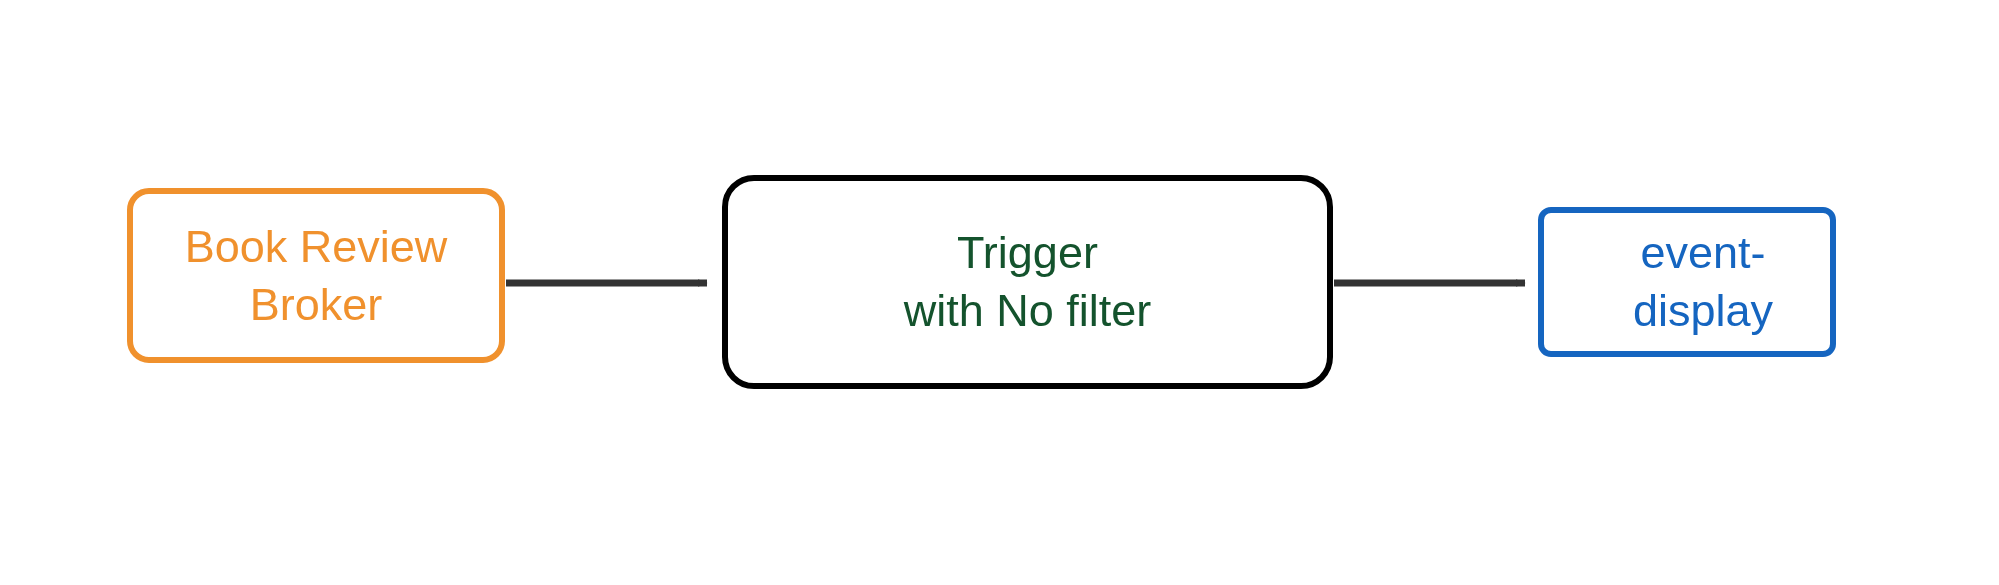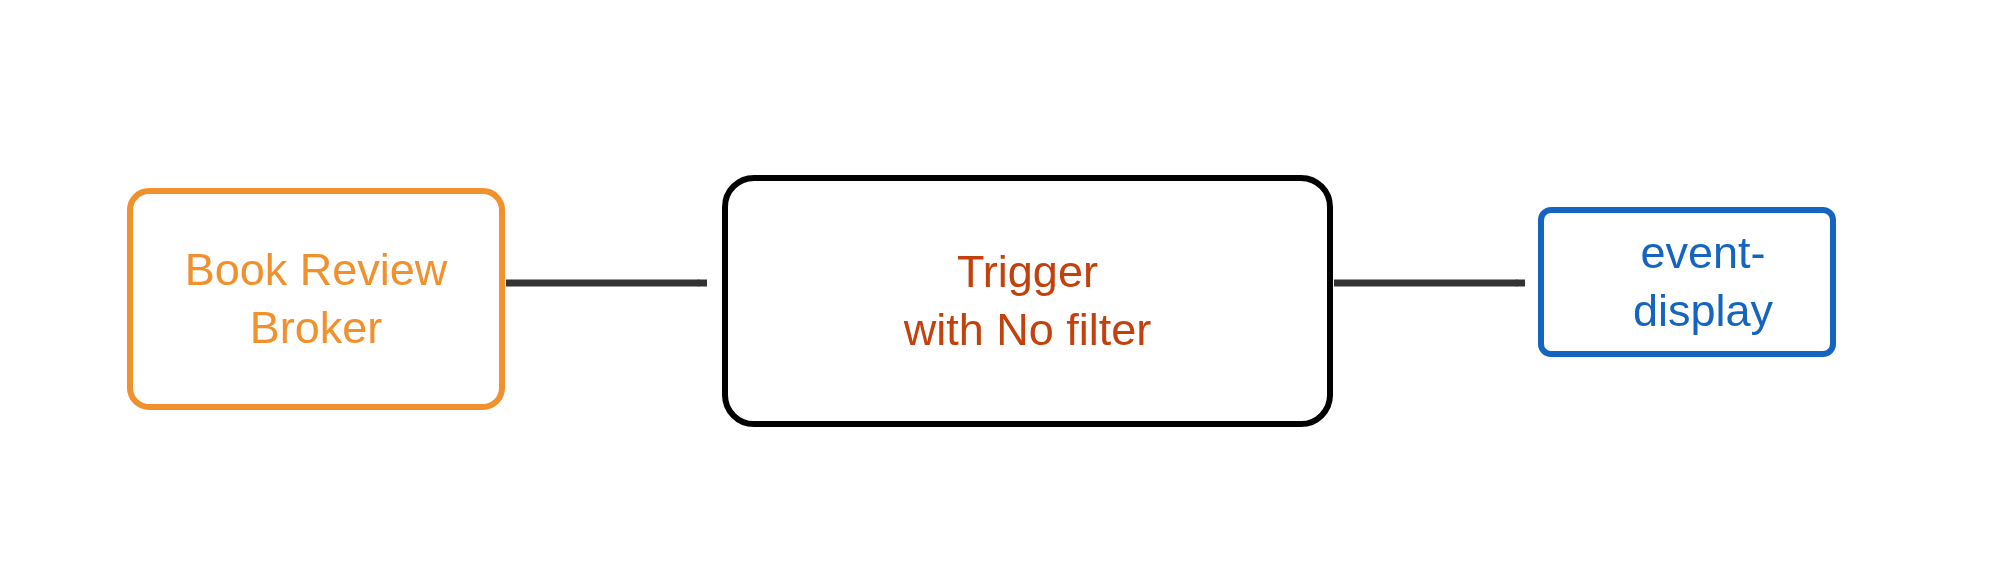--- a/index.html
+++ b/index.html
@@ -28,35 +28,35 @@
     text-align: center;
     background: #ffffff;
     line-height: 1.28;
     white-space: pre-line;
   }
 
   .node-source {
     left: 127px;
     top: 188px;
     width: 378px;
-    height: 222px;
+    height: 175px;
     border: 6px solid #F0912D;
     border-radius: 22px;
     color: #F0912D;
     font-size: 45px;
   }
 
   .node-trigger {
     left: 722px;
     top: 175px;
     width: 611px;
-    height: 252px;
+    height: 214px;
     border: 6px solid #000000;
     border-radius: 32px;
-    color: #c2410c;
+    color: #14532d;
     font-size: 45px;
   }
 
   .node-sink {
     left: 1538px;
     top: 207px;
     width: 298px;
     height: 150px;
     border: 6px solid #1565C0;
     border-radius: 13px;

